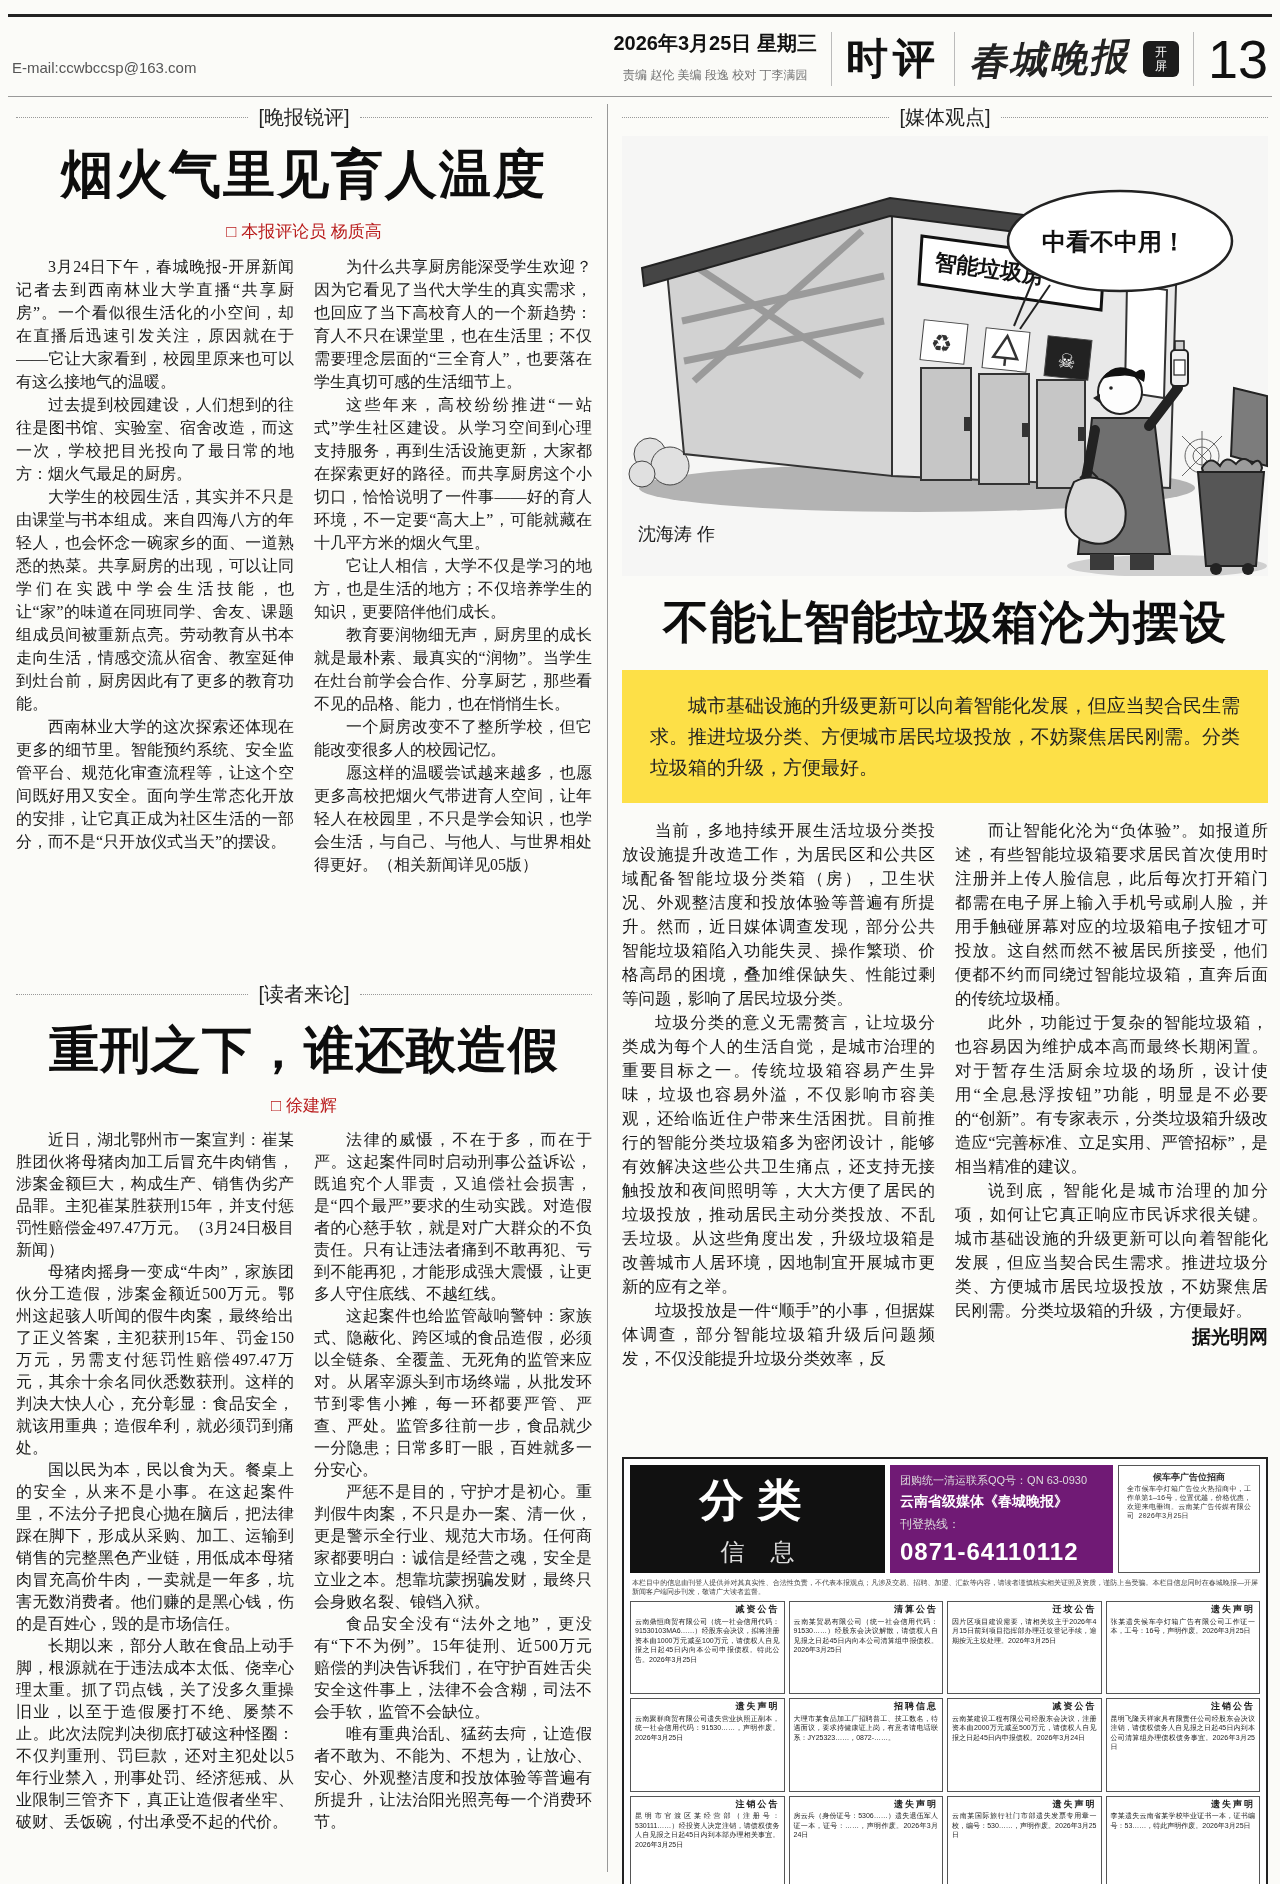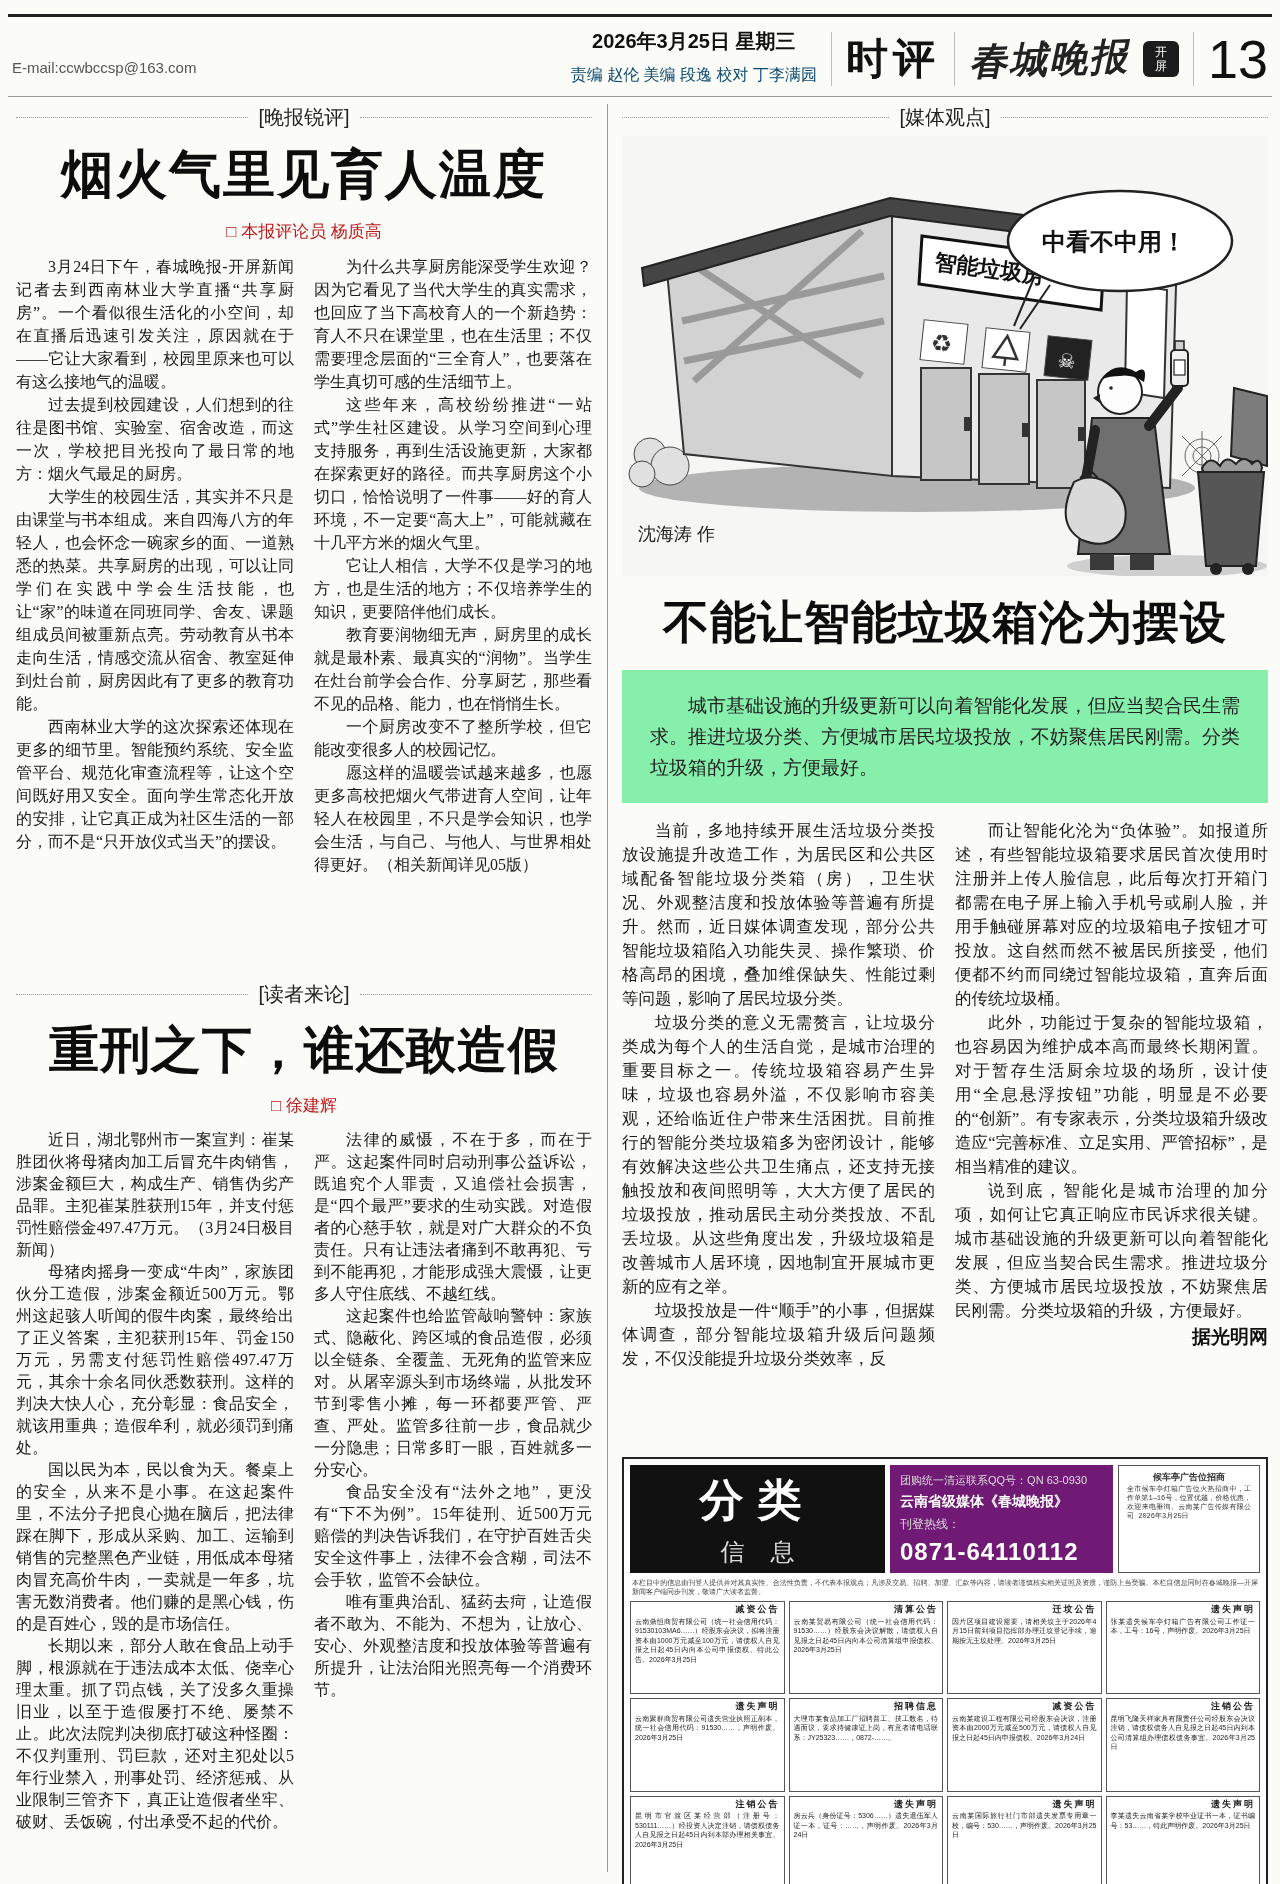--- a/index.html
+++ b/index.html
@@ -10,21 +10,21 @@
     font-family:"Liberation Serif", serif;
   }
   .top-rule { position:absolute; top:14px; left:8px; width:1264px; height:3px; background:#222; }
   
   .header { position:absolute; top:26px; left:12px; width:1256px; height:64px;
             display:flex; justify-content:space-between; align-items:flex-end; }
   .email { font-family:"Liberation Sans",sans-serif; font-size:15px; color:#555; padding-bottom:14px; }
   .head-right { display:flex; align-items:center; gap:14px; }
   .date-block { text-align:center; padding-bottom:4px; }
   .date-main { font-family:"Liberation Sans",sans-serif; font-weight:bold; font-size:20px; color:#111; }
-  .date-sub  { font-family:"Liberation Sans",sans-serif; font-size:16px; color:#0c4a6e; margin-top:10px; }
+  .date-sub  { font-family:"Liberation Sans",sans-serif; font-size:12px; color:#737373; margin-top:10px; }
   .vsep { width:1px; height:54px; background:#bbb; }
   .section-name { font-size:42px; font-weight:bold; letter-spacing:5px; color:#111; }
   .masthead { font-size:38px; font-weight:bold; font-style:italic; transform:rotate(-2deg); color:#222; letter-spacing:2px; }
   .app-badge { width:36px; height:36px; background:#1c1c1c; border-radius:6px; color:#fff;
                display:flex; flex-direction:column; align-items:center; justify-content:center;
                font-family:"Liberation Sans",sans-serif; font-size:12px; line-height:14px; }
   .page-num { font-family:"Liberation Sans",sans-serif; font-size:54px; font-weight:normal; color:#111; }
   .header-line { position:absolute; top:96px; left:8px; width:1264px; height:1px; background:#999; }
   
   .main-divider { position:absolute; top:104px; left:607px; width:1px; height:1768px; background:#999; }
@@ -42,21 +42,21 @@
   .byline { text-align:center; font-family:"Liberation Sans",sans-serif; font-size:17px; color:#b91c1c; margin:10px 0 12px; }
   
   .cols { display:flex; gap:20px; }
   .col  { flex:1; text-align:justify; }
   .a1 .col { font-size:16px; line-height:23px; height:712px; overflow:hidden; }
   .a2 .col { font-size:16px; line-height:22px; height:772px; overflow:hidden; }
   .a3 .col { font-size:16.5px; line-height:24px; height:622px; overflow:hidden; }
   .col p { text-indent:2em; }
   
   .cartoon-wrap { margin-top:6px; }
-  .h3-summary { background:#86efac; margin-top:16px; padding:20px 28px;
+  .h3-summary { background:#fde047; margin-top:16px; padding:20px 28px;
                 font-family:"Liberation Sans",sans-serif; font-size:19px; line-height:31px;
                 text-align:justify; text-indent:2em; color:#222; }
   .a3 { margin-top:16px; }
   .source { text-align:right; font-family:"Liberation Sans",sans-serif; font-weight:bold;
             font-size:19px; margin-top:2px; color:#111; }
   
   .ads { margin-top:16px; border:2px solid #222; background:#fff; padding:6px; height:438px; }
   .ads-head { display:flex; gap:5px; height:108px; }
   .ads-logo { width:255px; background:#111; color:#fff; display:flex; flex-direction:column;
               align-items:center; justify-content:center; }
@@ -146,20 +146,21 @@
   <div class="cols a2">
     <div class="col">
       <p>近日，湖北鄂州市一案宣判：崔某胜团伙将母猪肉加工后冒充牛肉销售，涉案金额巨大，构成生产、销售伪劣产品罪。主犯崔某胜获刑15年，并支付惩罚性赔偿金497.47万元。（3月24日极目新闻）</p>
       <p>母猪肉摇身一变成“牛肉”，家族团伙分工造假，涉案金额近500万元。鄂州这起骇人听闻的假牛肉案，最终给出了正义答案，主犯获刑15年、罚金150万元，另需支付惩罚性赔偿497.47万元，其余十余名同伙悉数获刑。这样的判决大快人心，充分彰显：食品安全，就该用重典；造假牟利，就必须罚到痛处。</p>
       <p>国以民为本，民以食为天。餐桌上的安全，从来不是小事。在这起案件里，不法分子把良心抛在脑后，把法律踩在脚下，形成从采购、加工、运输到销售的完整黑色产业链，用低成本母猪肉冒充高价牛肉，一卖就是一年多，坑害无数消费者。他们赚的是黑心钱，伤的是百姓心，毁的是市场信任。</p>
       <p>长期以来，部分人敢在食品上动手脚，根源就在于违法成本太低、侥幸心理太重。抓了罚点钱，关了没多久重操旧业，以至于造假屡打不绝、屡禁不止。此次法院判决彻底打破这种怪圈：不仅判重刑、罚巨款，还对主犯处以5年行业禁入，刑事处罚、经济惩戒、从业限制三管齐下，真正让造假者坐牢、破财、丢饭碗，付出承受不起的代价。</p>
     </div>
     <div class="col">
       <p>法律的威慑，不在于多，而在于严。这起案件同时启动刑事公益诉讼，既追究个人罪责，又追偿社会损害，是“四个最严”要求的生动实践。对造假者的心慈手软，就是对广大群众的不负责任。只有让违法者痛到不敢再犯、亏到不能再犯，才能形成强大震慑，让更多人守住底线、不越红线。</p>
       <p>这起案件也给监管敲响警钟：家族式、隐蔽化、跨区域的食品造假，必须以全链条、全覆盖、无死角的监管来应对。从屠宰源头到市场终端，从批发环节到零售小摊，每一环都要严管、严查、严处。监管多往前一步，食品就少一分隐患；日常多盯一眼，百姓就多一分安心。</p>
+      <p>严惩不是目的，守护才是初心。重判假牛肉案，不只是办一案、清一伙，更是警示全行业、规范大市场。任何商家都要明白：诚信是经营之魂，安全是立业之本。想靠坑蒙拐骗发财，最终只会身败名裂、锒铛入狱。</p>
       <p>食品安全没有“法外之地”，更没有“下不为例”。15年徒刑、近500万元赔偿的判决告诉我们，在守护百姓舌尖安全这件事上，法律不会含糊，司法不会手软，监管不会缺位。</p>
       <p>唯有重典治乱、猛药去疴，让造假者不敢为、不能为、不想为，让放心、安心、外观整洁度和投放体验等普遍有所提升，让法治阳光照亮每一个消费环节。</p>
     </div>
   </div>
 </div>
 
 <div class="half-right">
 
   <div class="kicker">
     <span class="kline"></span>

